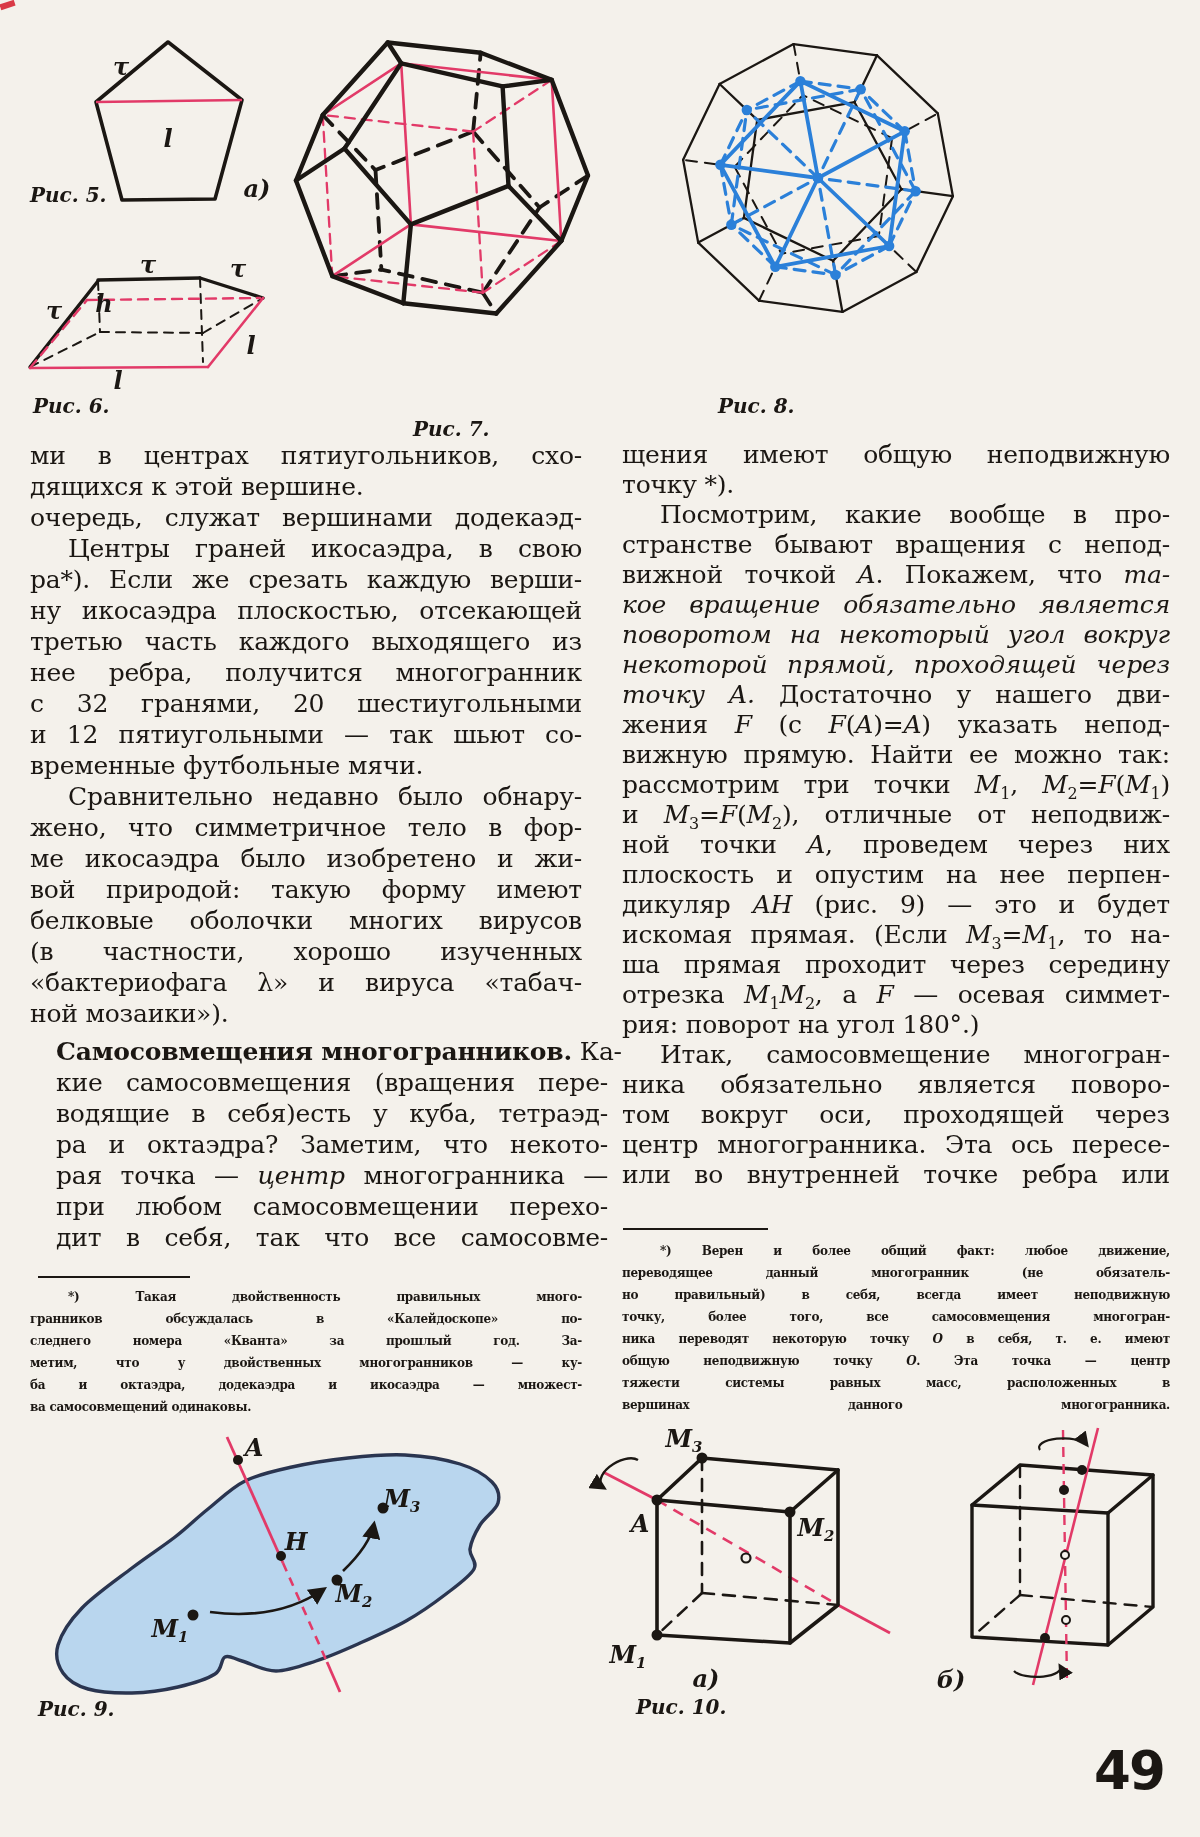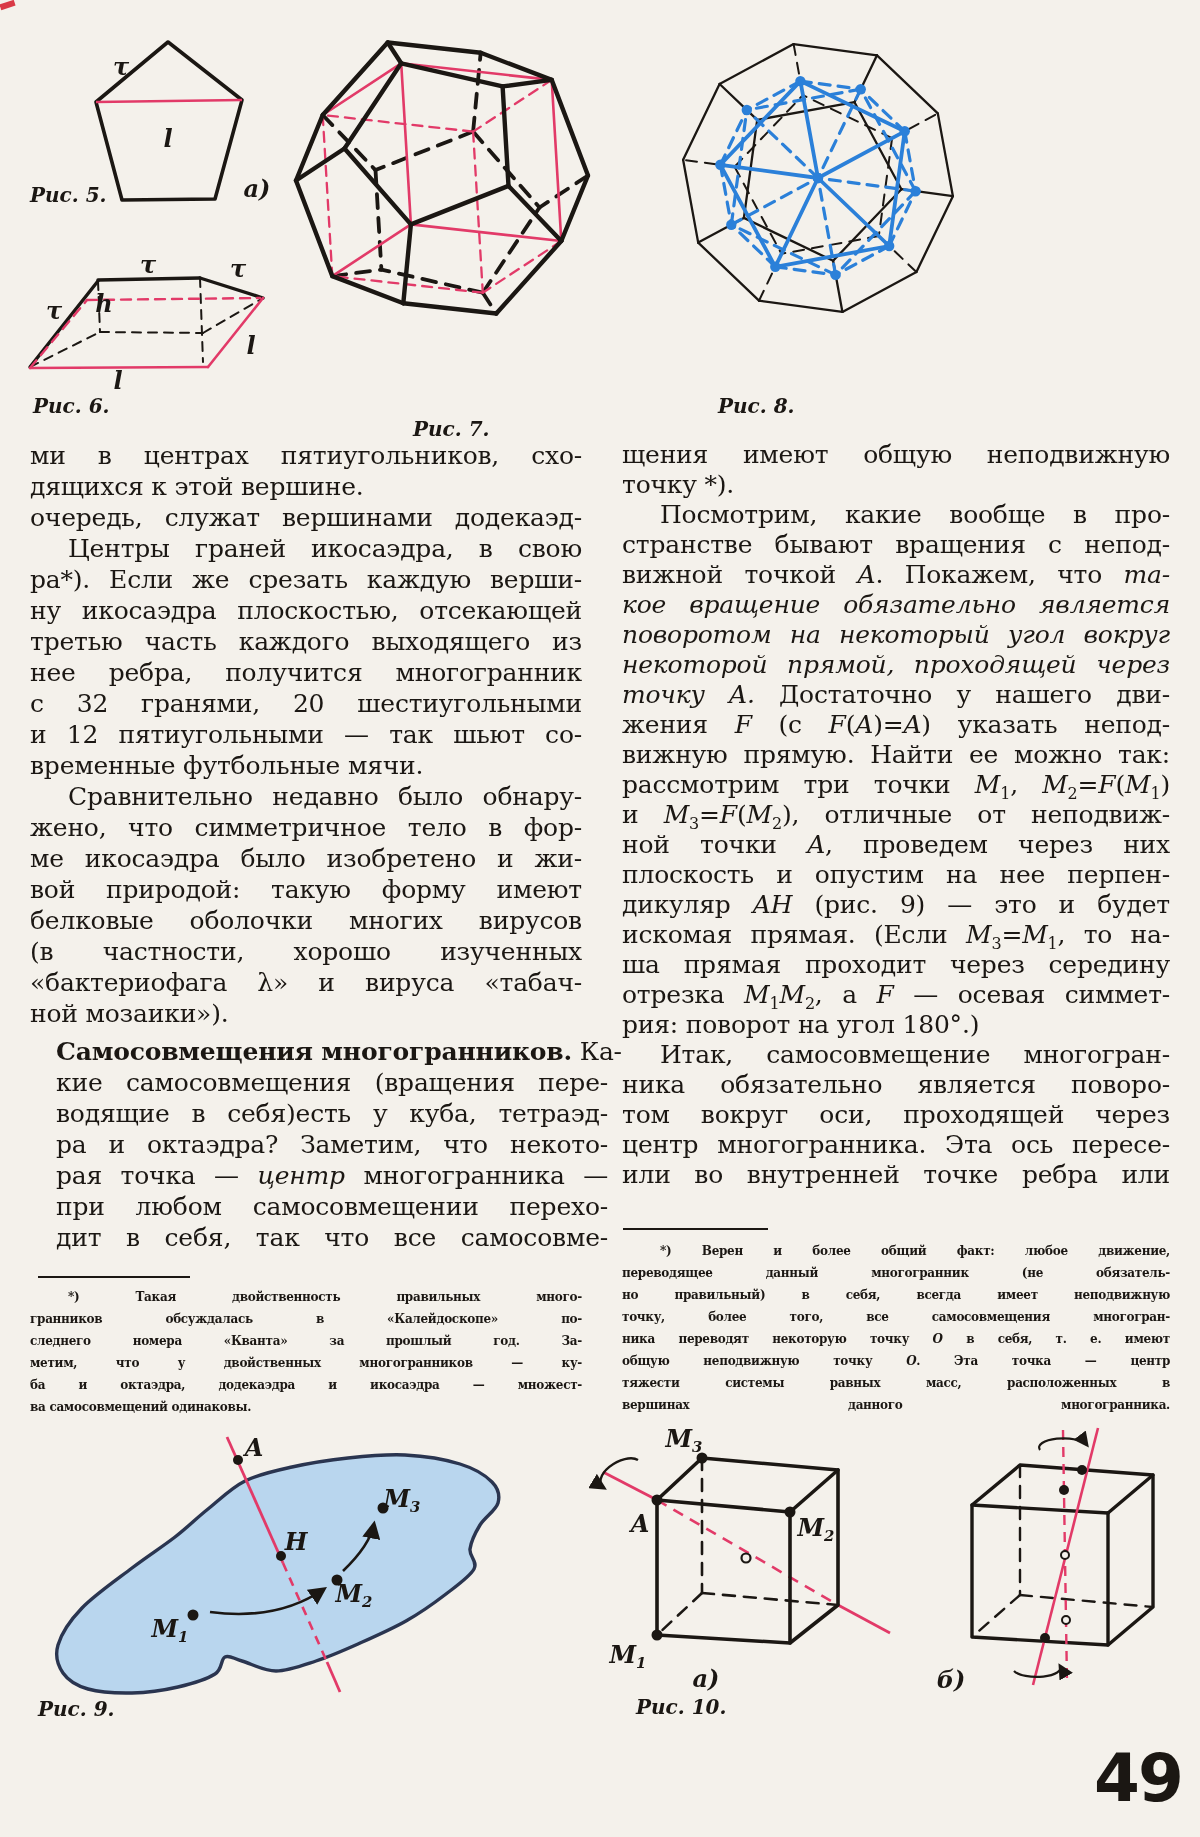--- a/index.html
+++ b/index.html
@@ -15,21 +15,21 @@
   .tl.end{text-align-last:left;}
   .tl.ind{text-indent:38px;}
   .tl i{font-style:italic;}
   .tl sub{font-size:64%;}
   .caption{position:absolute;font-style:italic;font-weight:bold;font-size:20px;white-space:nowrap;}
   .flabel{position:absolute;transform:translate(-50%,-50%);font-style:italic;font-weight:bold;
           font-size:24px;white-space:nowrap;}
   .flabel sub{font-size:62%;}
   .rule{position:absolute;height:2px;background:#1b1713;}
   .pagenum{position:absolute;left:1094px;top:1740px;font-family:"DejaVu Sans",sans-serif;
-           font-weight:bold;font-size:66px;letter-spacing:-2px;}
+           font-weight:bold;font-size:53px;letter-spacing:-2px;}
   svg{position:absolute;overflow:visible;}
   .corner-mark{position:absolute;left:0px;top:2px;width:15px;height:6px;background:#d93a46;
                transform:rotate(-18deg);}
 </style>
 </head>
 <body>
 
 <div class="page">
 
   <div class="corner-mark"></div>

